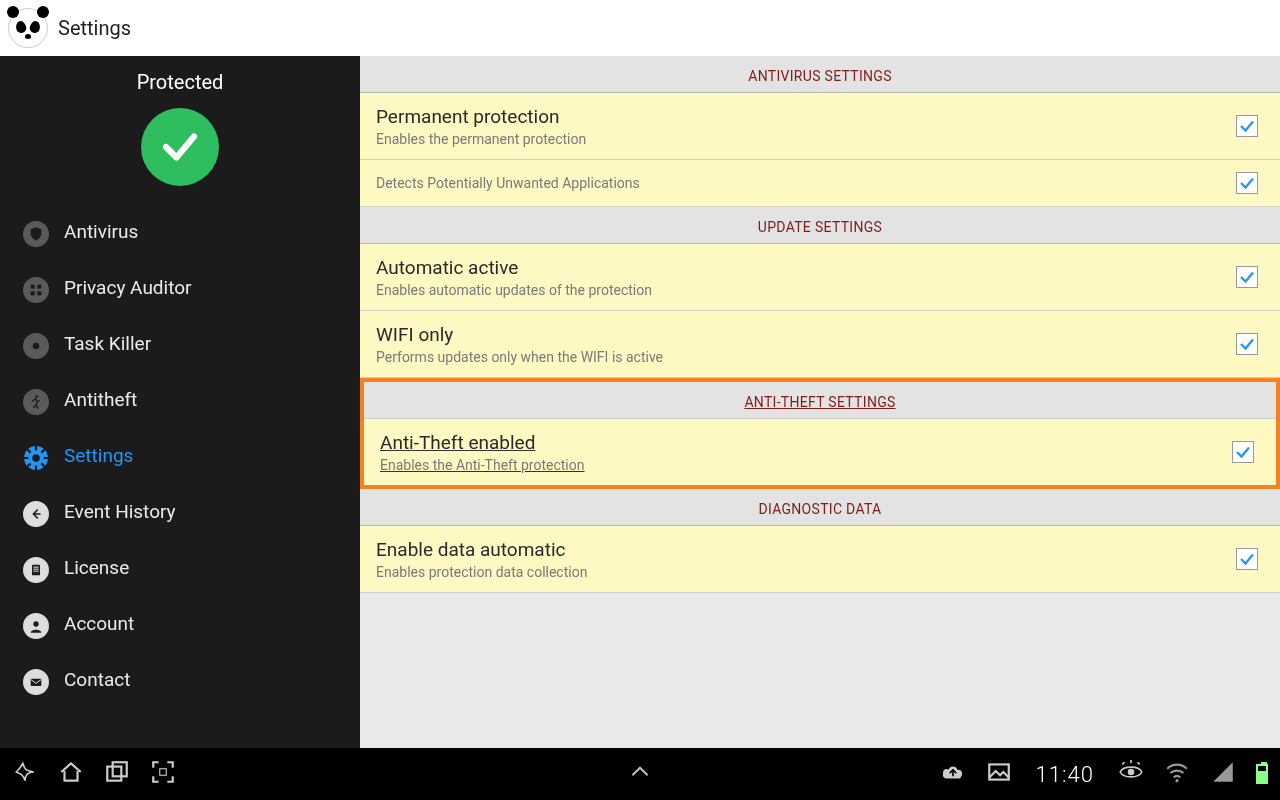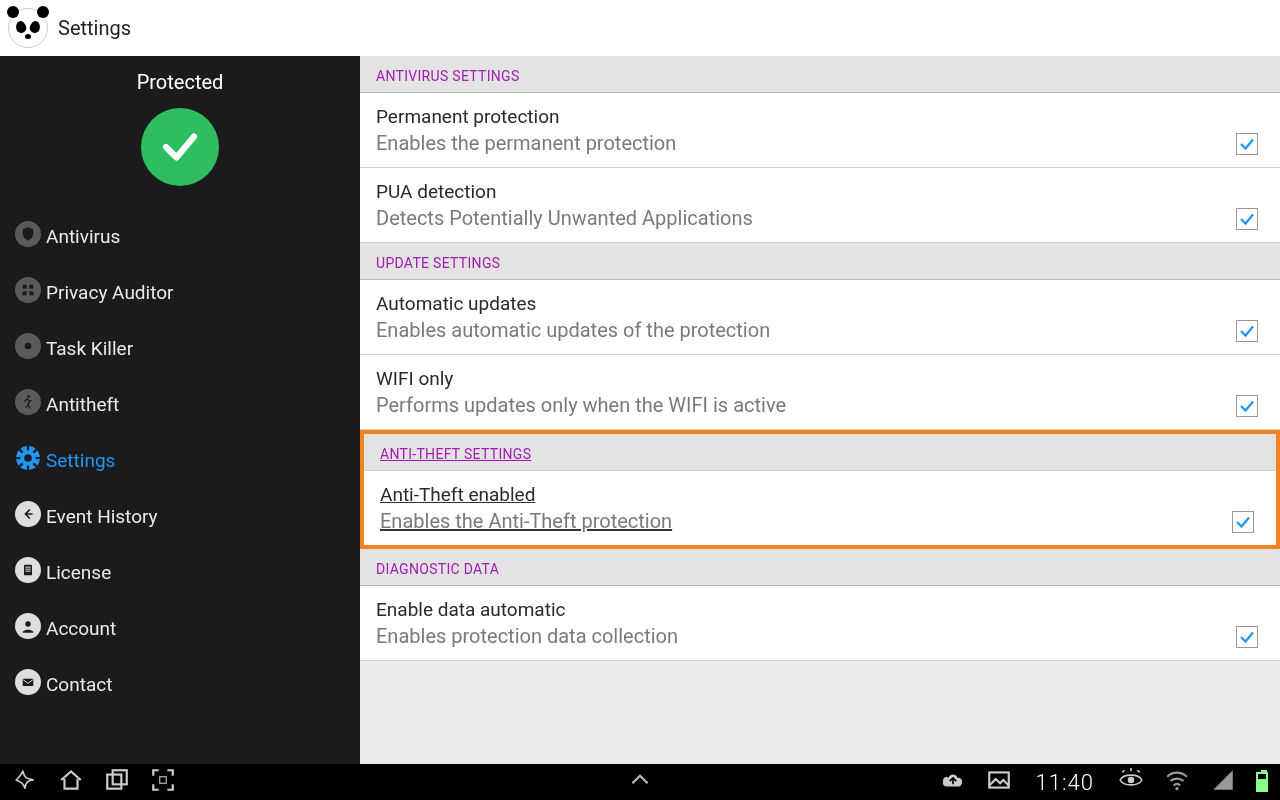--- a/index.html
+++ b/index.html
@@ -75,23 +75,23 @@
     width: 78px; height: 78px;
     border-radius: 50%;
     background: #2fbe5f;
     margin: 0 auto;
     display: flex; align-items: center; justify-content: center;
   }
   .status-badge svg { width: 42px; height: 42px; }
 
   .nav-item {
     display: flex;
-    align-items: flex-end;
-    gap: 4px;
-    padding: 14px 14px;
+    align-items: flex-start;
+    gap: 14px;
+    padding: 14px 22px;
     font-size: 19px;
     color: #eaeaea;
     cursor: pointer;
   }
   .nav-item.active { color: #2196f3; }
   .nav-item .nav-icon {
     width: 28px; height: 28px;
     display: flex; align-items: center; justify-content: center;
     flex-shrink: 0;
   }
@@ -109,54 +109,55 @@
     flex: 1;
     background: #eaeaea;
     overflow-y: auto;
     font-size: 16px;
     color: #333;
     position: relative;
   }
   .section-header {
     padding: 12px 16px 8px 16px;
     font-size: 14px;
-    color: #a21caf;
+    color: #7f1d1d;
     letter-spacing: 0.3px;
     border-bottom: 1px solid #b8b8b8;
     background: #e3e3e3;
+    text-align: center;
   }
   .setting-row {
     display: flex;
-    align-items: flex-end;
+    align-items: center;
     padding: 12px 16px;
-    background: #ffffff;
+    background: #fef9c3;
     border-bottom: 1px solid #cfcfcf;
     gap: 12px;
   }
   .setting-text { flex: 1; }
   .setting-title { font-size: 19px; color: #2a2a2a; font-weight: 400; margin-bottom: 3px; }
-  .setting-sub { font-size: 20px; color: #7a7a7a; }
+  .setting-sub { font-size: 14px; color: #7a7a7a; }
   .setting-check {
     width: 22px; height: 22px;
     border: 1px solid #999;
     background: #fff;
     display:flex; align-items:center; justify-content:center;
     margin-right: 6px;
   }
   .setting-check svg { width:18px; height:18px; }
 
   .highlight-box {
     border: 4px solid #f58220;
   }
   .highlight-box .section-header,
   .highlight-box .setting-row { border-bottom-color: #cfcfcf; text-decoration: underline; }
 
   
   .navbar {
-    height: 36px;
+    height: 52px;
     background: #000;
     display:flex;
     align-items:center;
     padding: 0 12px;
     gap: 20px;
     color:#ccc;
   }
   .navbar .spacer { flex:1; }
   .navbar svg { width:26px; height:26px; }
   .navbar .clock { color:#fff; font-size:22px; letter-spacing:1px; font-weight:300; margin:0 4px; }
@@ -324,34 +325,33 @@
         <div class="setting-sub">Enables the permanent protection</div>
       </div>
       <div class="setting-check">
           <svg viewBox="0 0 24 24">
             <path d="M4 12 L10 18 L20 6" stroke="#2196f3" stroke-width="3" fill="none"></path>
           </svg>
         </div>
     </div>
     <div class="setting-row">
       <div class="setting-text">
-        <div class="setting-title">PUA detection</div>
         <div class="setting-sub">Detects Potentially Unwanted Applications</div>
       </div>
       <div class="setting-check">
           <svg viewBox="0 0 24 24">
             <path d="M4 12 L10 18 L20 6" stroke="#2196f3" stroke-width="3" fill="none"></path>
           </svg>
         </div>
     </div>
 
     <div class="section-header">UPDATE SETTINGS</div>
     <div class="setting-row">
       <div class="setting-text">
-        <div class="setting-title">Automatic updates</div>
+        <div class="setting-title">Automatic active</div>
         <div class="setting-sub">Enables automatic updates of the protection</div>
       </div>
       <div class="setting-check">
           <svg viewBox="0 0 24 24">
             <path d="M4 12 L10 18 L20 6" stroke="#2196f3" stroke-width="3" fill="none"></path>
           </svg>
         </div>
     </div>
     <div class="setting-row">
       <div class="setting-text">

